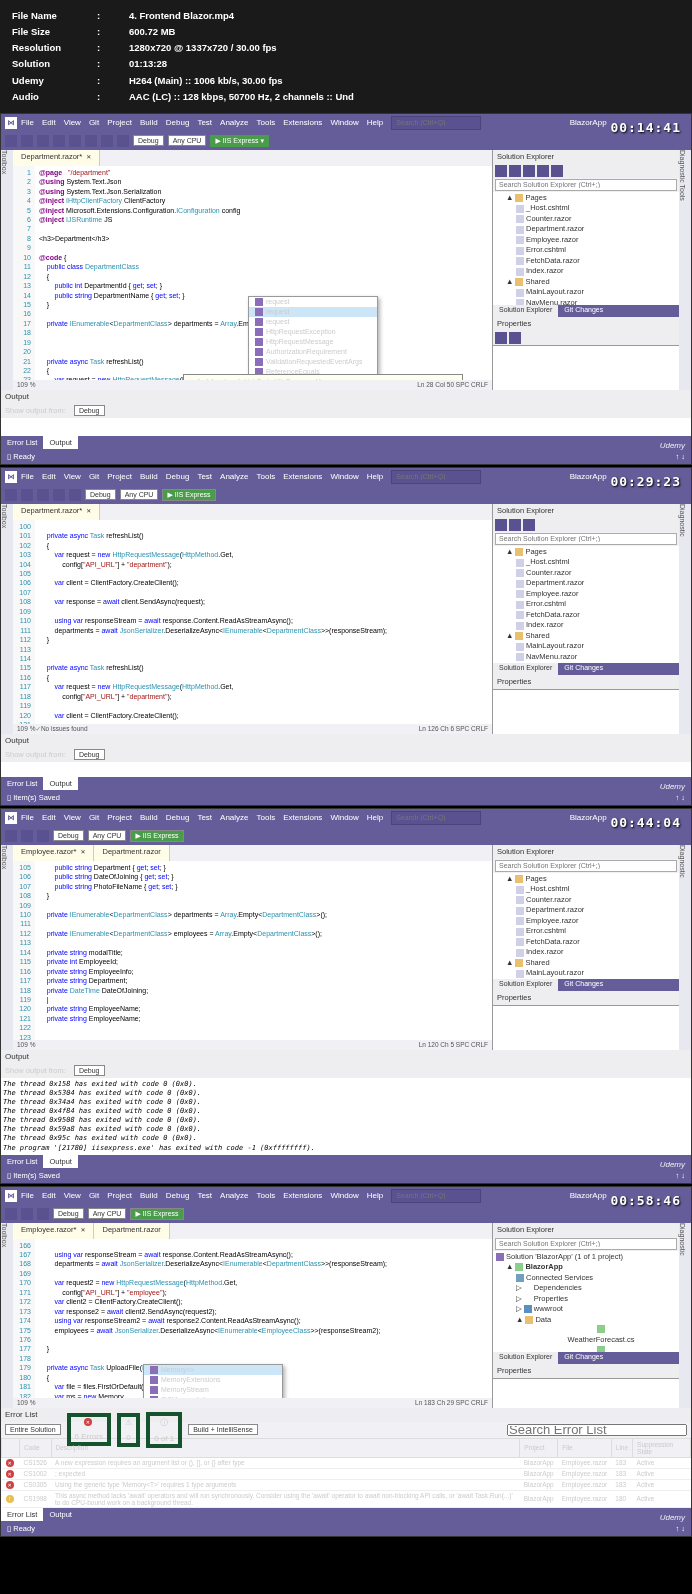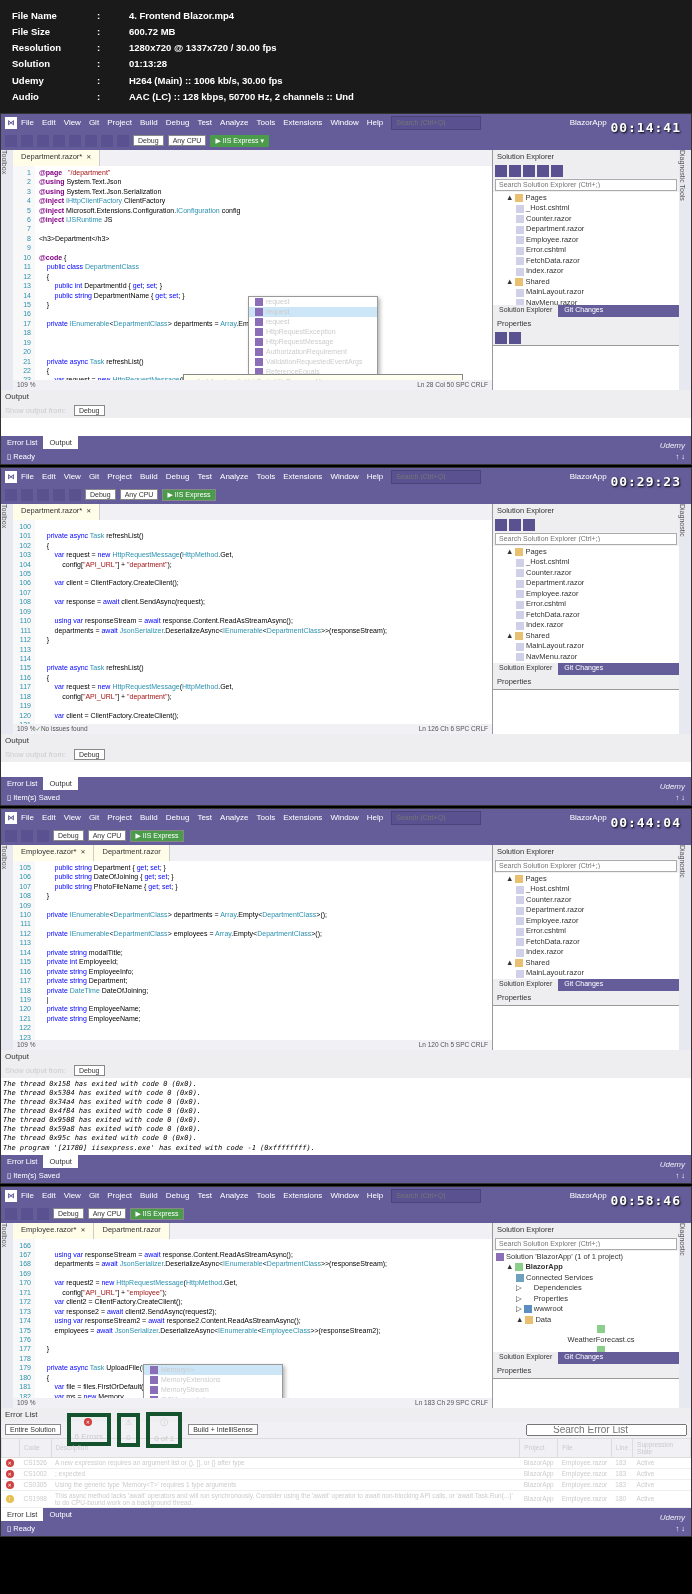--- a/index.html
+++ b/index.html
@@ -780,21 +780,21 @@
   <div class="output-hdr">Error List</div>
   <div class="err-hdr">
     <span class="tsel">Entire Solution</span>
     <span class="err-filter">
         <span class="err-icon">✕</span>
         <span>6 Errors</span>
       </span>
     <span class="err-filter">⚠ <span>0</span></span>
     <span class="err-filter">ⓘ <span>0 of 1</span></span>
     <span class="tsel">Build + IntelliSense</span>
-    <input style="margin-left: auto; font-size: 10px; height: 12px; padding-left: 25px;" placeholder="Search Error List">
+    <input style="margin-left: auto; font-size: 13px; height: 12px;" placeholder="Search Error List">
   </div>
   <div class="err-list">
     <table class="err-table">
       <tbody>
           <tr>
             <th></th>
             <th>Code</th>
             <th>Description</th>
             <th>Project</th>
             <th>File</th>

